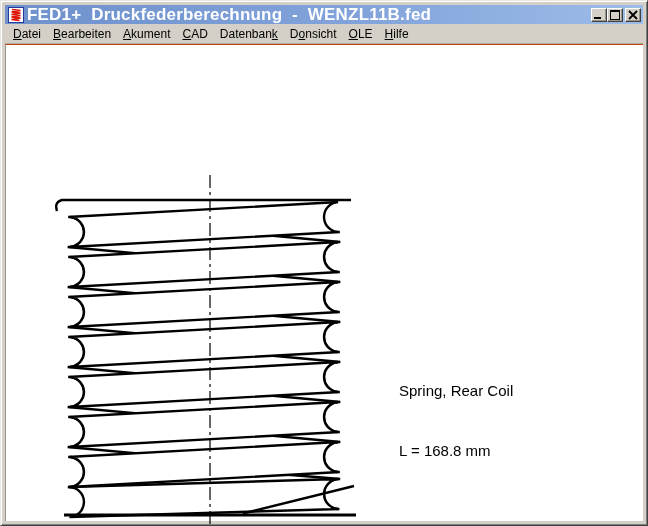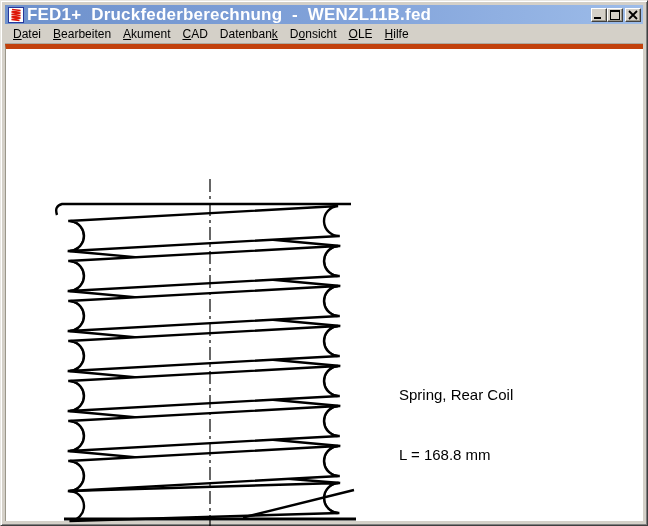--- a/index.html
+++ b/index.html
@@ -25,21 +25,21 @@
   .winbtn.close{margin-left:2px;}
 
   .menubar{position:absolute;top:23px;left:4px;right:4px;height:19px;
     background:#d4d0c8;display:flex;align-items:center;
     font-size:12px;color:#000000;padding-left:2px;
     border-bottom:1px solid #aea99f;}
   .menu-item{padding:2px 6px;white-space:pre;}
   .menu-item u{text-decoration:underline;}
 
   .client{position:absolute;top:43px;left:4px;right:4px;bottom:4px;
-    background:#ffffff;border-left:1px solid #9a968a;border-top:5px solid #c2410c;}
+    background:#ffffff;border-left:1px solid #9a968a;border-top:1px solid #c2410c;}
 
   .drawing-svg{position:absolute;inset:0;width:648px;height:526px;}
 
   .annotation{position:absolute;left:397px;top:338px;
     font-size:15px;line-height:20.3px;color:#000;white-space:pre;}
 </style>
 </head>
 <body>
 
 <div class="window">

